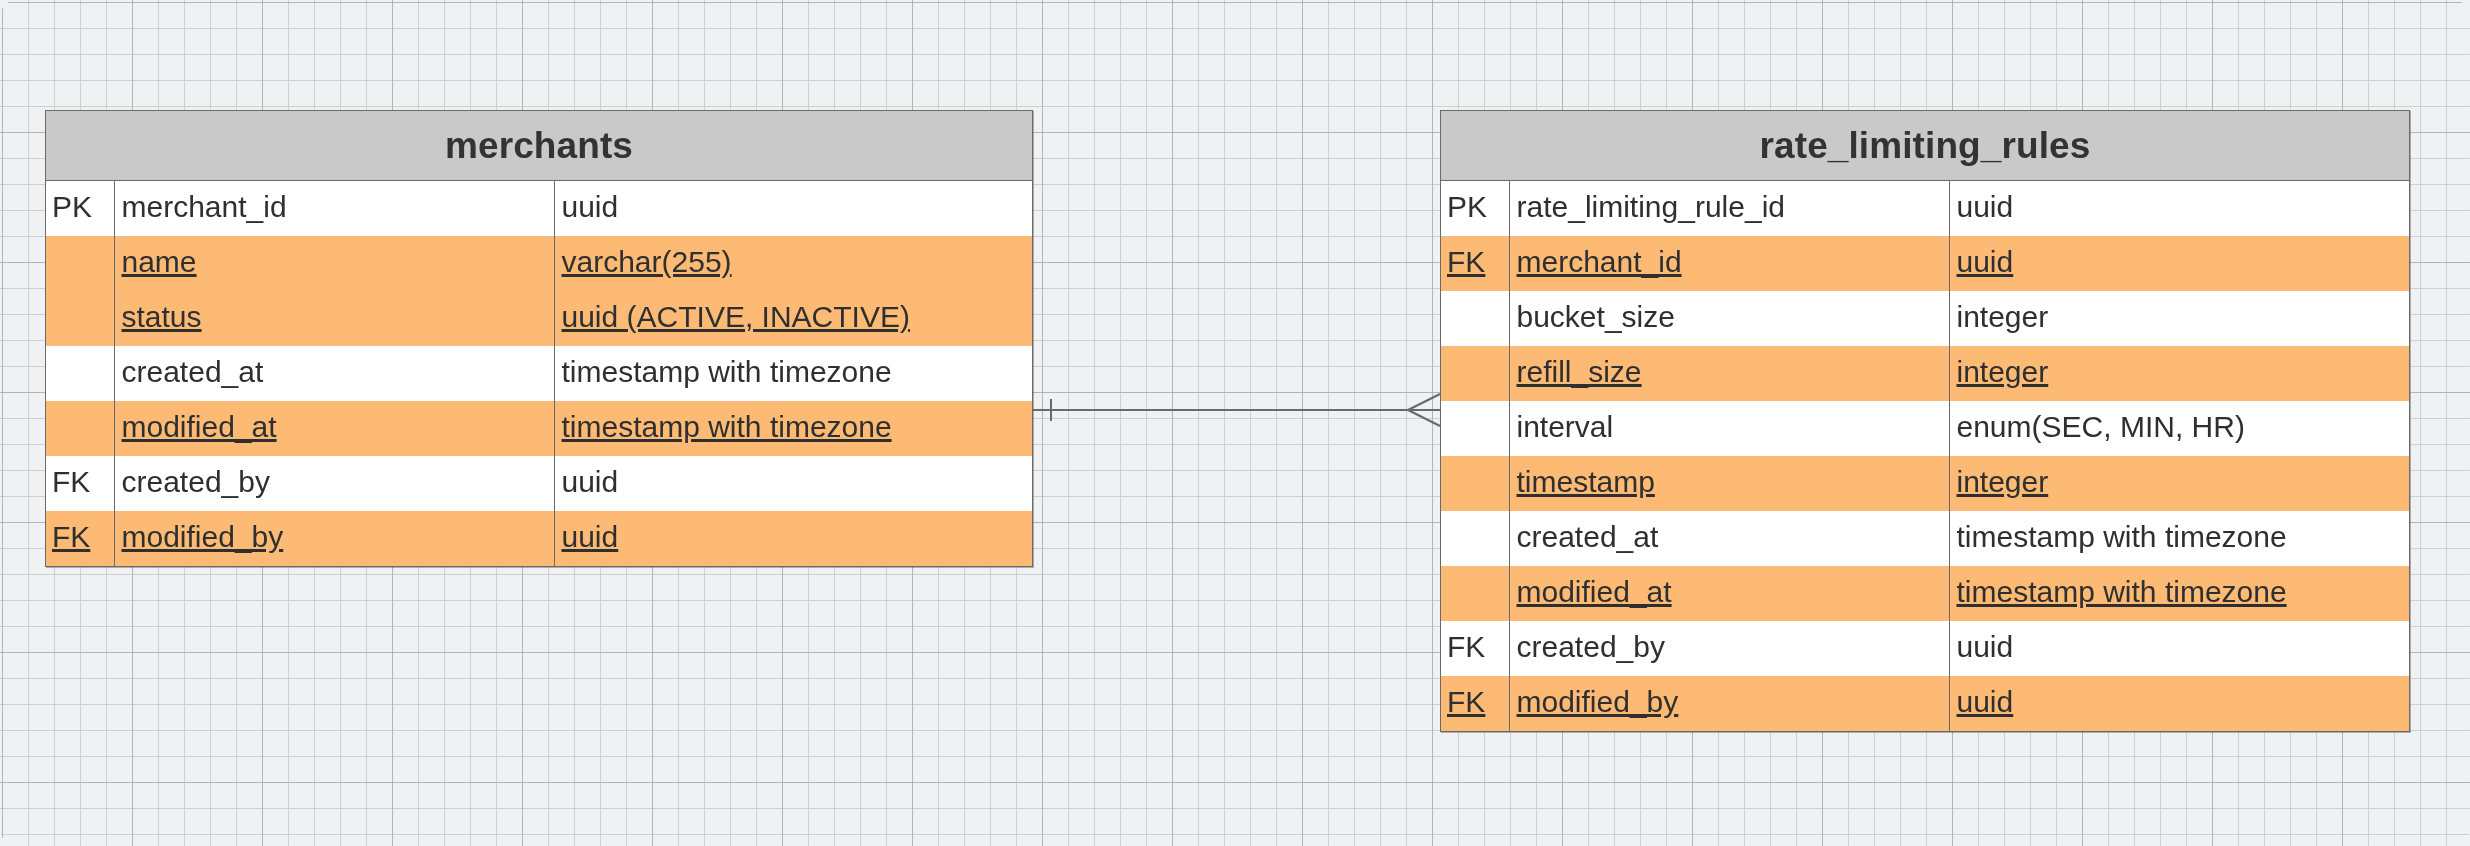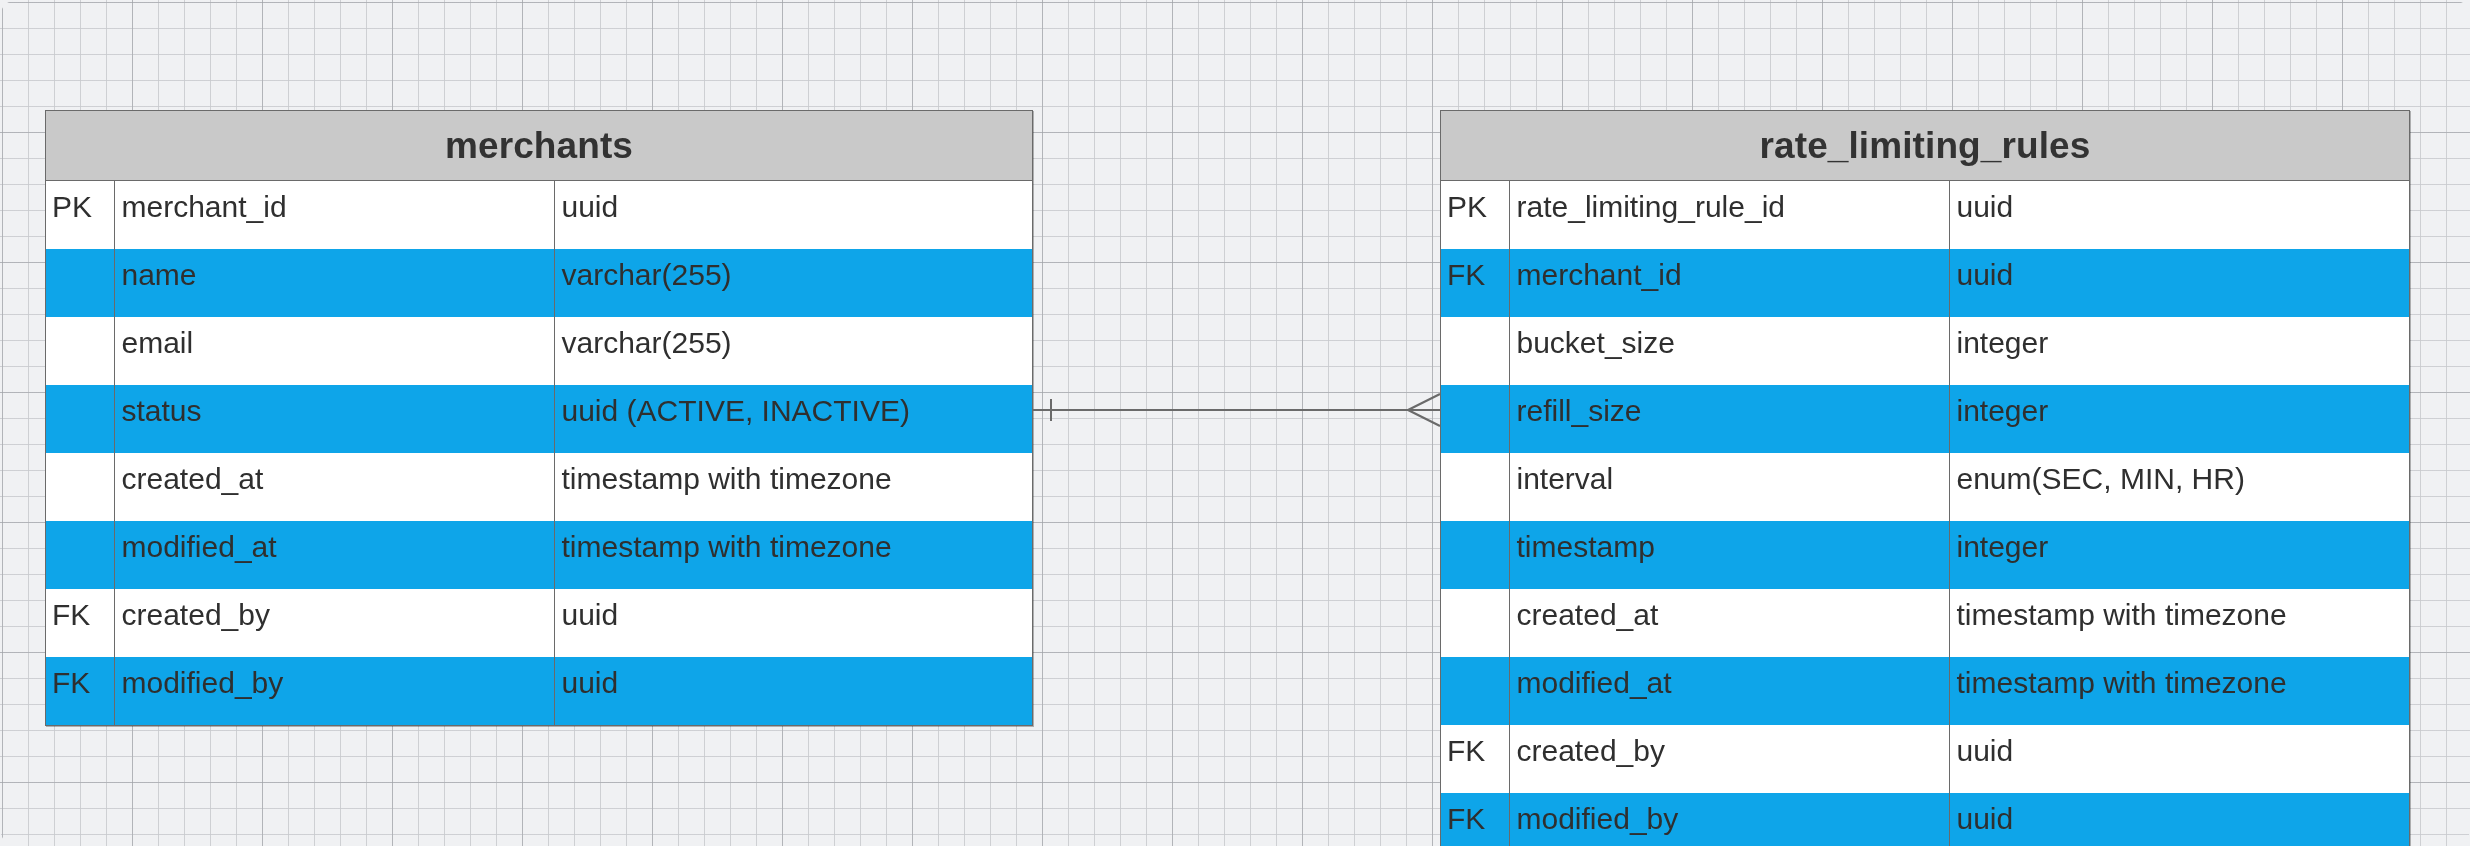--- a/index.html
+++ b/index.html
@@ -64,29 +64,29 @@
     width: 100%;
     border-collapse: collapse;
     table-layout: fixed;
   }
 
   .attr-row > td {
     box-sizing: border-box;
     height: 52px;
     font-size: 30px;
     color: #2f2f2f;
-    padding: 0 0 16px 7px;
+    padding: 0 0 3px 7px;
     white-space: nowrap;
     overflow: hidden;
     vertical-align: middle;
     line-height: 52px;
   }
 
   .attr-row.odd  > td { background: #ffffff; }
-  .attr-row.even > td { background: #0ea5e9; }
+  .attr-row.even > td { background: #fdba74; text-decoration: underline; }
 
   .col-key {
     width: 68px;
     text-align: left;
     padding-left: 6px !important;
     border-right: 1.5px solid #6a6a6a;
   }
   .col-name {
     border-right: 1.5px solid #6a6a6a;
   }
@@ -124,25 +124,20 @@
         </colgroup>
         <tbody>
           <tr class="attr-row odd">
             <td class="col-key">PK</td>
             <td class="col-name">merchant_id</td>
             <td class="col-type">uuid</td>
           </tr>
           <tr class="attr-row even">
             <td class="col-key"></td>
             <td class="col-name">name</td>
-            <td class="col-type">varchar(255)</td>
-          </tr>
-          <tr class="attr-row odd">
-            <td class="col-key"></td>
-            <td class="col-name">email</td>
             <td class="col-type">varchar(255)</td>
           </tr>
           <tr class="attr-row even">
             <td class="col-key"></td>
             <td class="col-name">status</td>
             <td class="col-type">uuid (ACTIVE, INACTIVE)</td>
           </tr>
           <tr class="attr-row odd">
             <td class="col-key"></td>
             <td class="col-name">created_at</td>

